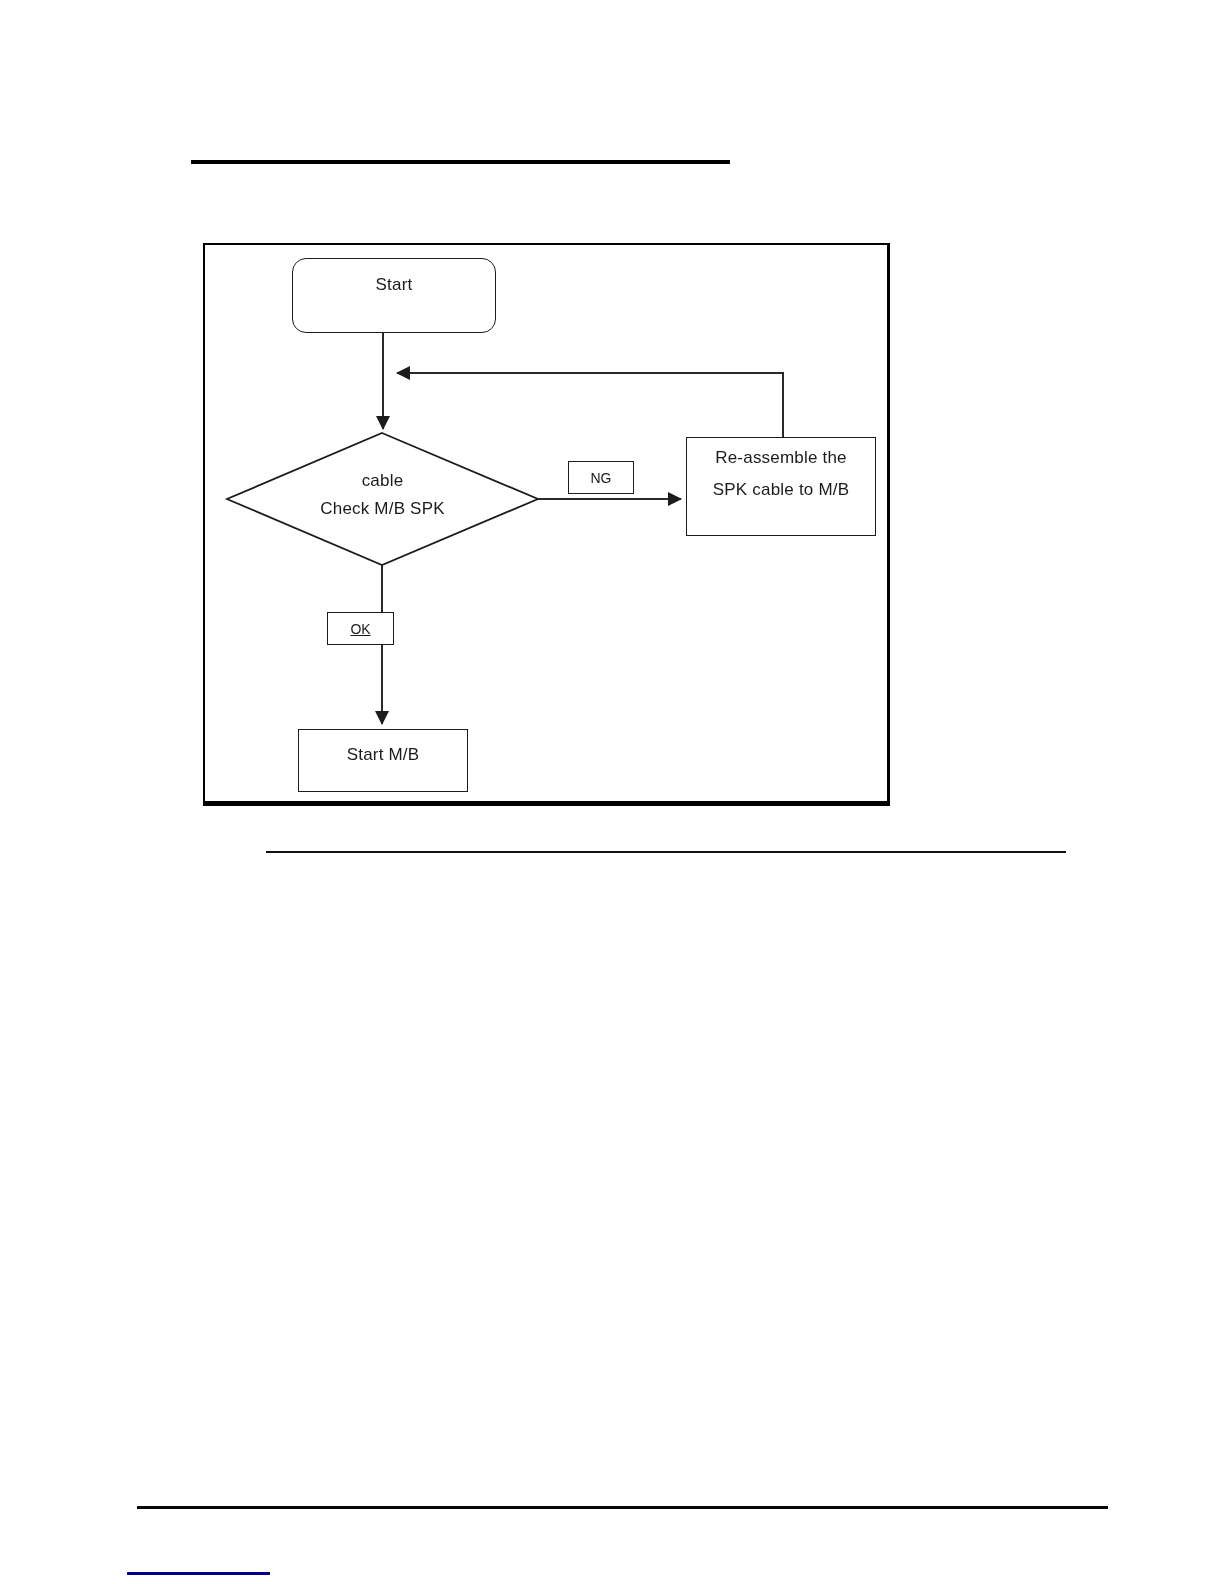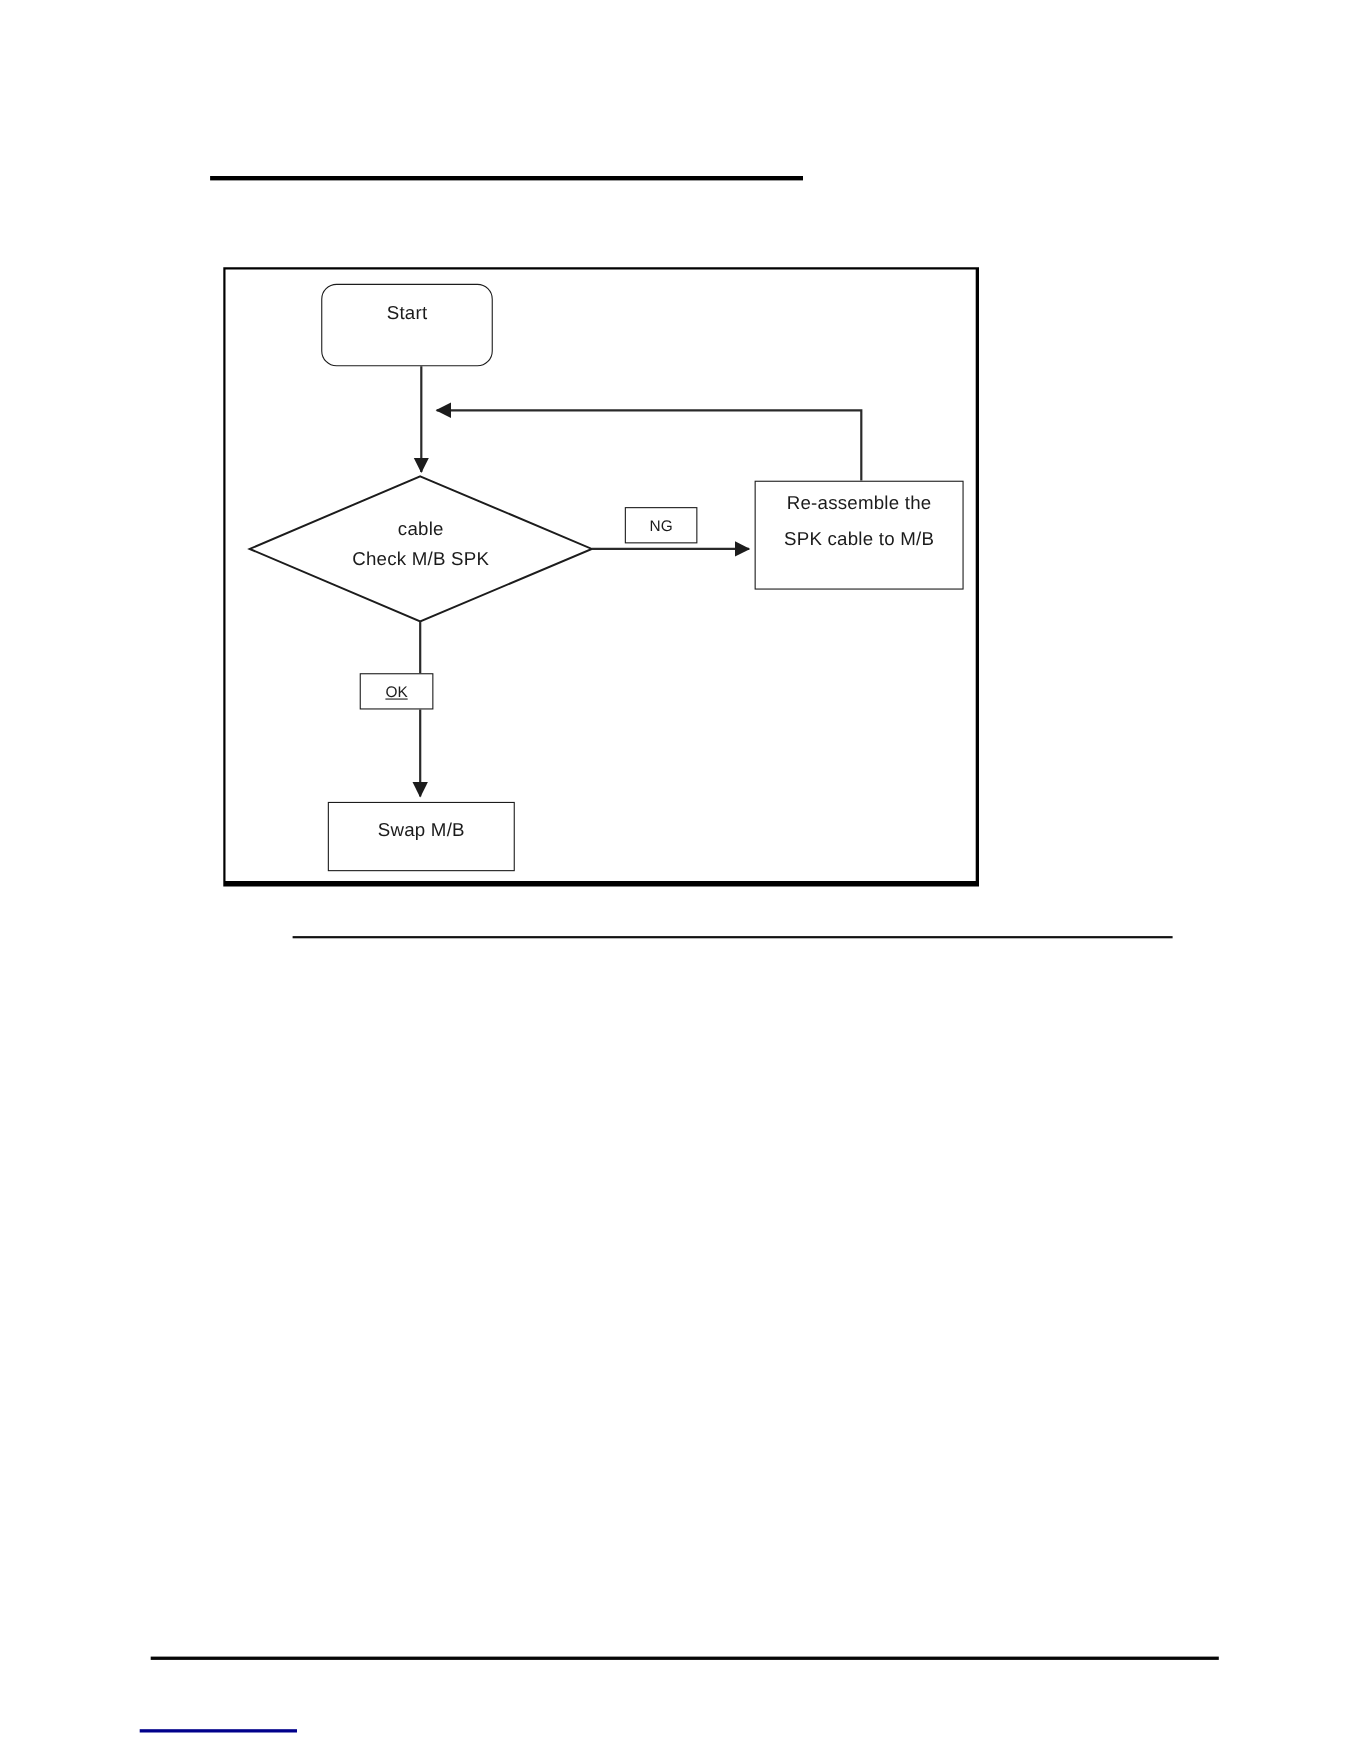--- a/index.html
+++ b/index.html
@@ -48,21 +48,21 @@
     position: absolute;
     box-sizing: border-box;
     border: 1.5px solid #1c1c1c;
     background: #ffffff;
     font-size: 17px;
     color: #1b1b1b;
     text-align: center;
     letter-spacing: 0.2px;
   }
   .node-start {
-    left: 87px; top: 13px; width: 156px; height: 75px;
+    left: 87px; top: 13px; width: 204px; height: 75px;
     border-radius: 14px;
     padding-top: 14px;
     line-height: 24px;
   }
   .node-reassemble {
     left: 481px; top: 192px; width: 190px; height: 99px;
     padding-top: 4px;
     line-height: 32px;
   }
   .node-swap {
@@ -136,21 +136,21 @@
     <div class="node node-reassemble">
       <div>Re-assemble the</div>
       <div>SPK cable to M/B</div>
     </div>
 
     <div class="badge badge-ok">
       <span>OK</span>
     </div>
 
     <div class="node node-swap">
-      <span>Swap M/B</span>
+      <span>Start M/B</span>
     </div>
 
   </div>
 
   <div class="rule rule-mid"></div>
 
   <div class="rule rule-footer"></div>
 
   <div class="link-underline"></div>
 

